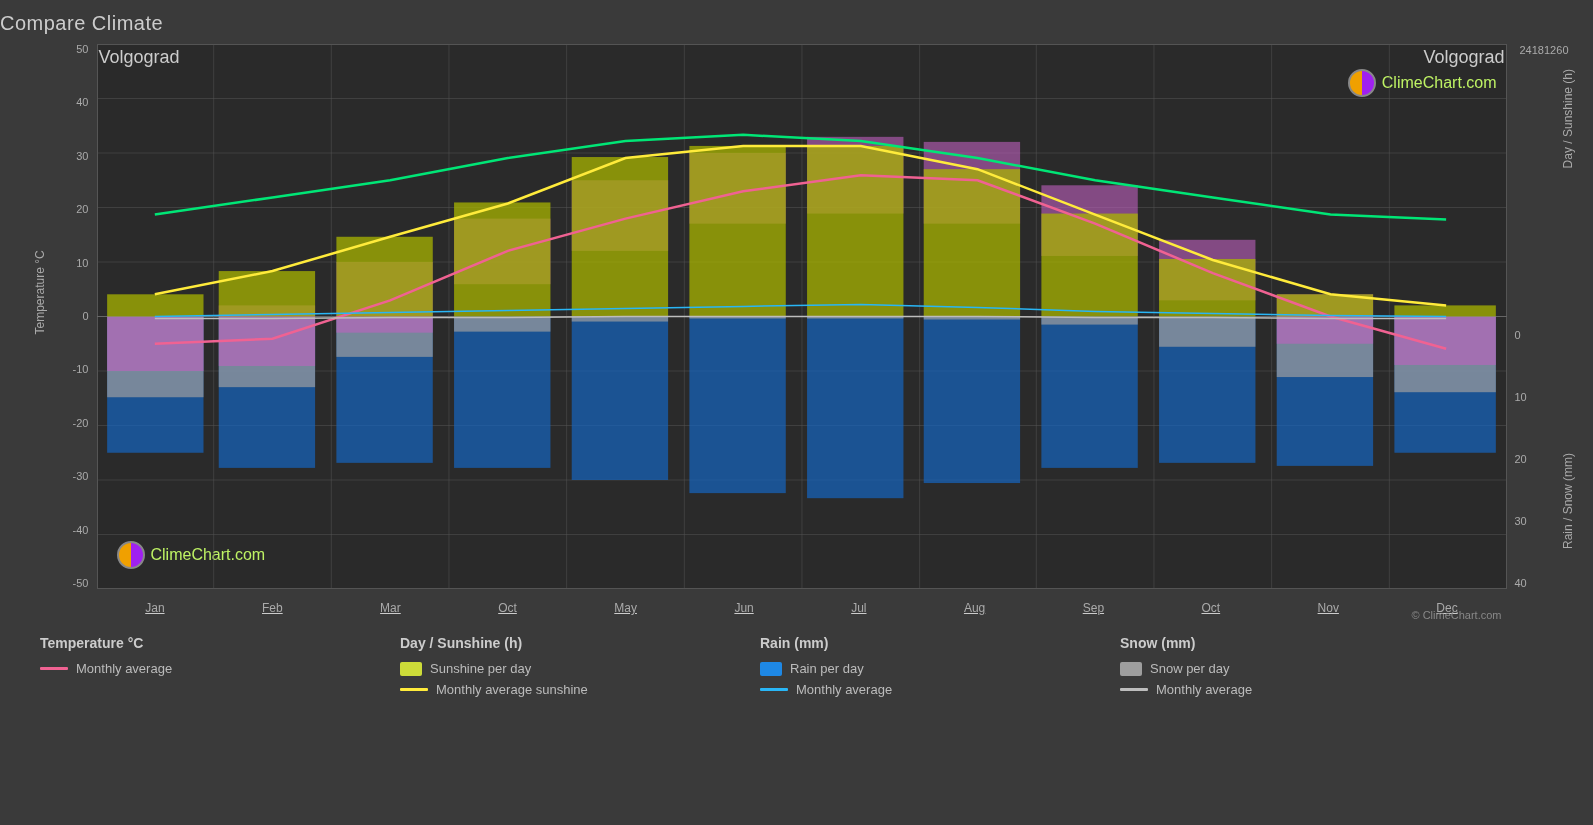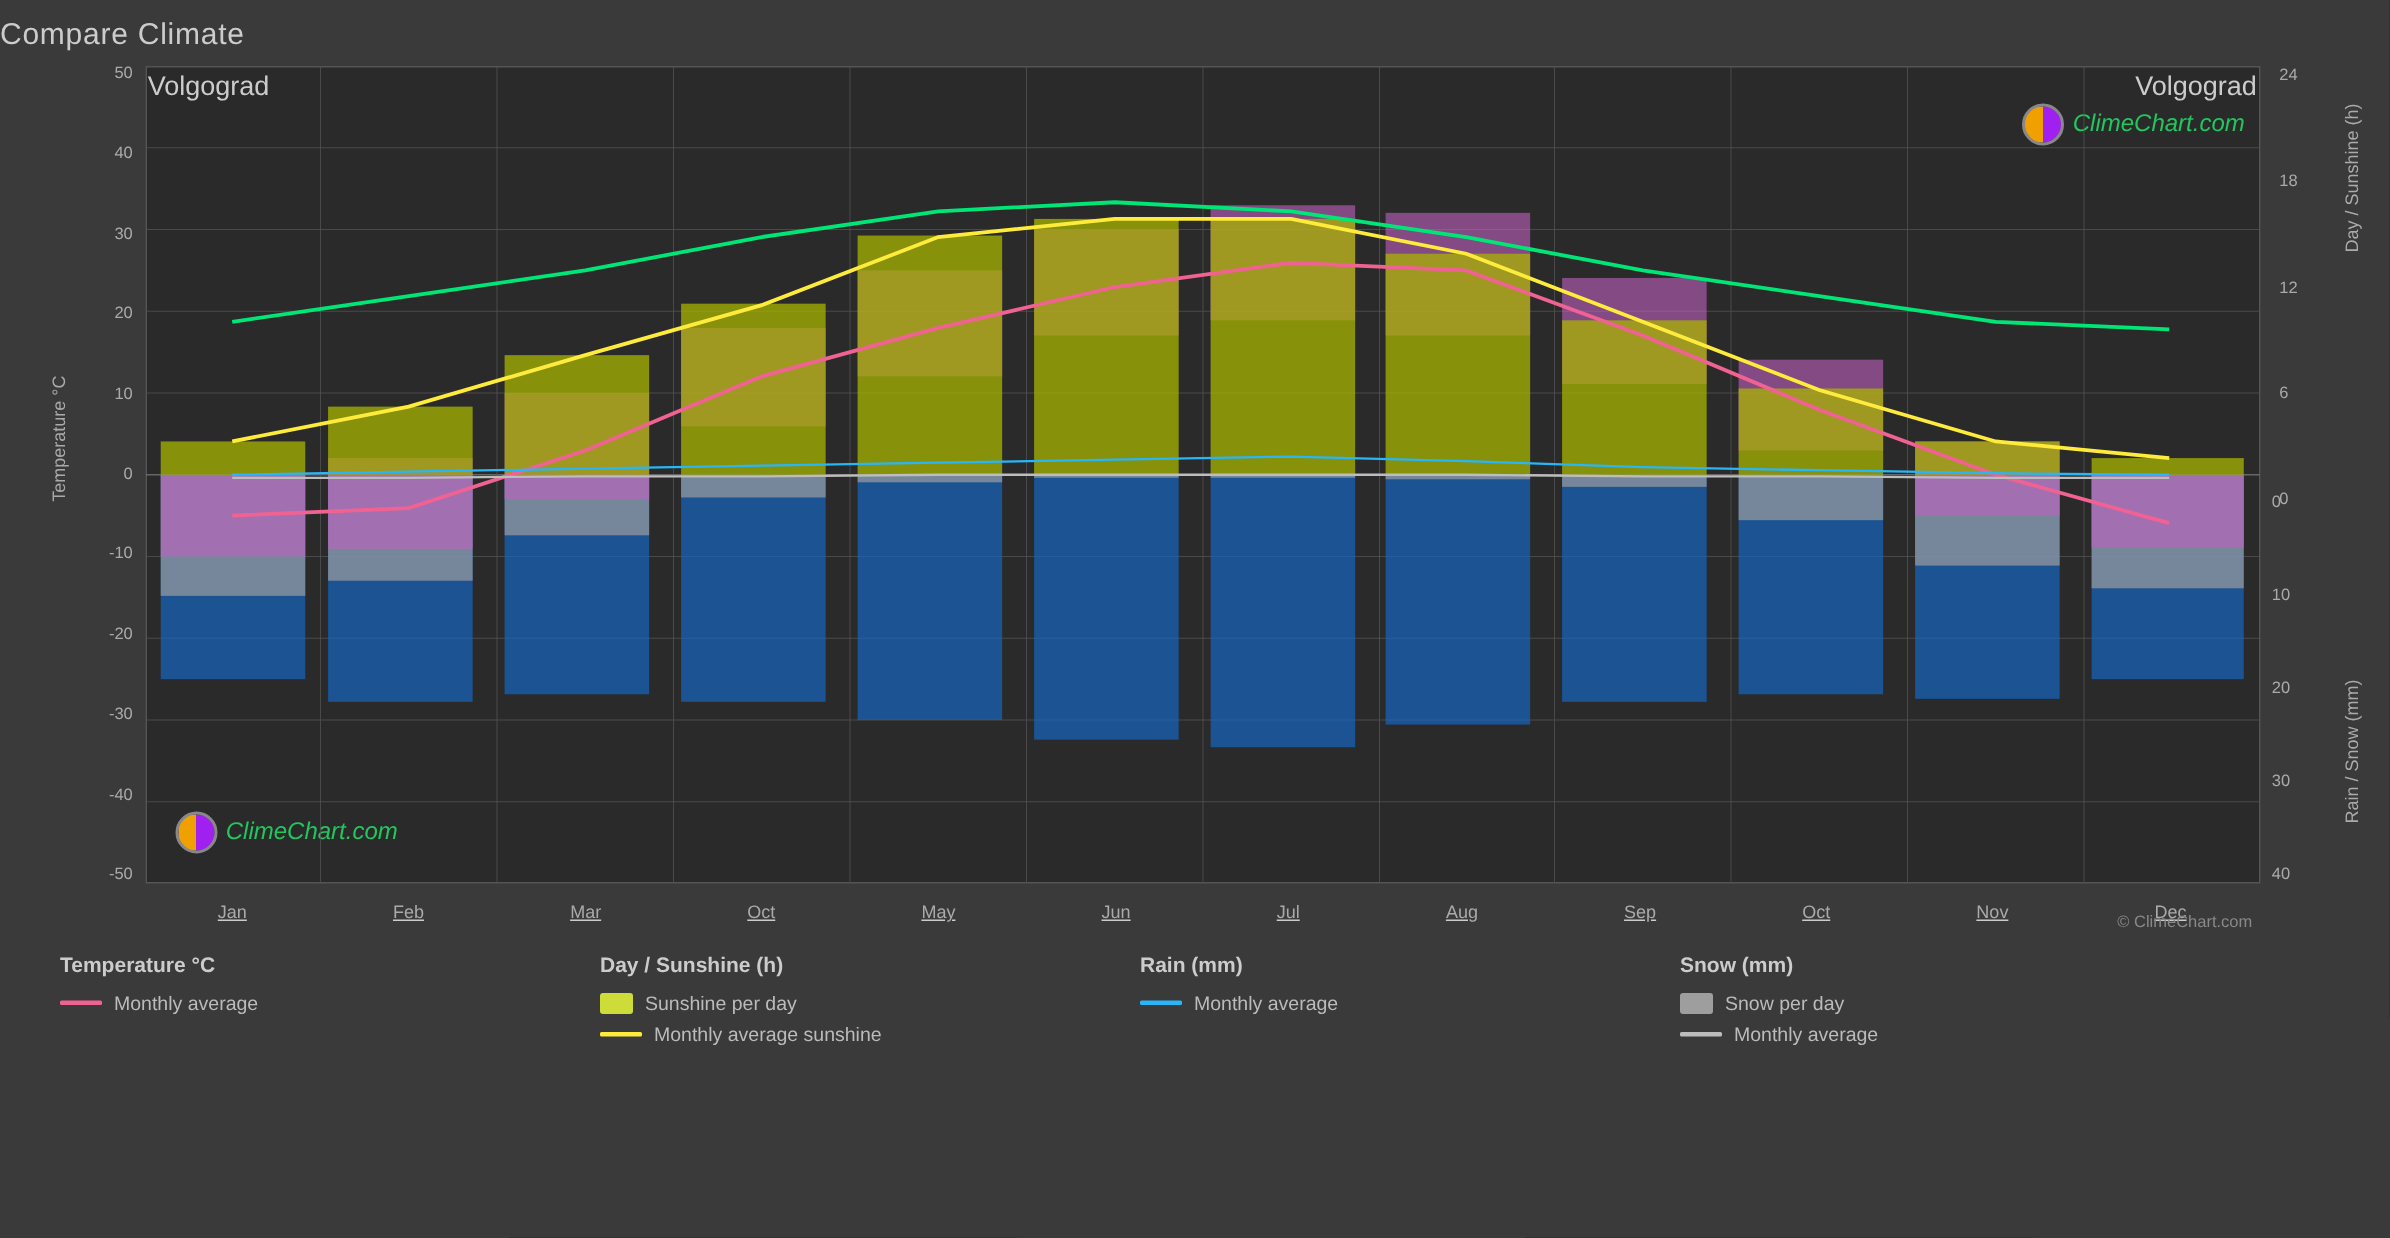--- a/index.html
+++ b/index.html
@@ -124,22 +124,21 @@
     .logo-icon {
       width: 28px;
       height: 28px;
       border-radius: 50%;
       background: conic-gradient(#a020f0 0deg 180deg, #f0a000 180deg 360deg);
       border: 2px solid #888;
     }
 
     .logo-text {
       font-size: 16px;
-      color: #22c55e;
-      font-style: italic;
+      color: #bef264;
     }
 
     
     .legend-area {
       width: 1520px;
       display: flex;
       flex-direction: row;
       gap: 0;
       margin-top: 6px;
       padding: 0 40px;
@@ -229,21 +228,21 @@
       <span>-20</span>
       <span>-30</span>
       <span>-40</span>
       <span>-50</span>
     </div>
 
     <div style="position:absolute;left:2px;top:50%;transform:translateY(-50%) rotate(-90deg);transform-origin:center;font-size:12px;color:#aaa;white-space:nowrap;width:1px;overflow:visible;">
       <span style="white-space:nowrap;">Temperature °C</span>
     </div>
 
-    <div style="position:absolute;right:0px;top:5px;bottom:290px;width:48px;display:flex;flex-direction:column;justify-content:space-between;align-items:flex-start;padding-left:11px;">
+    <div style="position:absolute;right:0px;top:5px;bottom:290px;width:48px;display:flex;flex-direction:row;justify-content:space-between;align-items:flex-start;padding-left:11px;">
       <span style="font-size:11px;color:#aaa;">24</span>
       <span style="font-size:11px;color:#aaa;">18</span>
       <span style="font-size:11px;color:#aaa;">12</span>
       <span style="font-size:11px;color:#aaa;">6</span>
       <span style="font-size:11px;color:#aaa;">0</span>
     </div>
 
     <div style="position:absolute;right:0px;top:290px;bottom:40px;width:48px;display:flex;flex-direction:column;justify-content:space-between;align-items:flex-start;padding-left:6px;">
       <span style="font-size:11px;color:#aaa;">0</span>
       <span style="font-size:11px;color:#aaa;">10</span>
@@ -398,20 +397,24 @@
       </div>
       <div class="legend-item">
         <div class="legend-line" style="background:#ffeb3b;"></div>
         <span>Monthly average sunshine</span>
       </div>
     </div>
 
     <div class="legend-section">
       <div class="legend-section-title">Rain (mm)</div>
       <div class="legend-item">
+        <div class="legend-swatch" style="background:#1e88e5;"></div>
+        <span>Rain per day</span>
+      </div>
+      <div class="legend-item">
         <div class="legend-line" style="background:#29b6f6;"></div>
         <span>Monthly average</span>
       </div>
     </div>
 
     <div class="legend-section">
       <div class="legend-section-title">Snow (mm)</div>
       <div class="legend-item">
         <div class="legend-swatch" style="background:#9e9e9e;"></div>
         <span>Snow per day</span>

